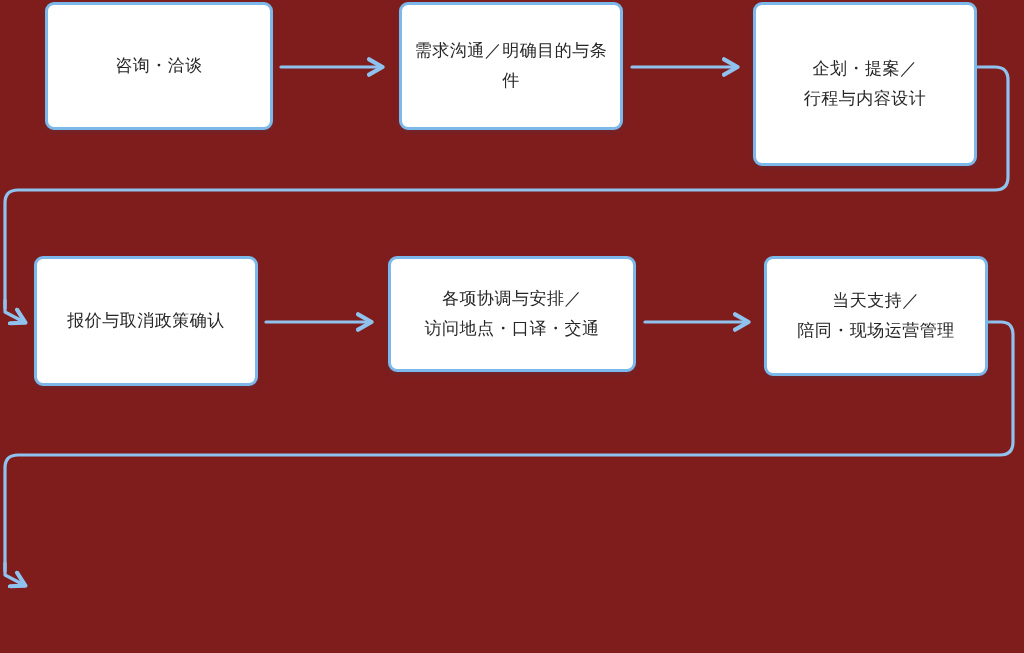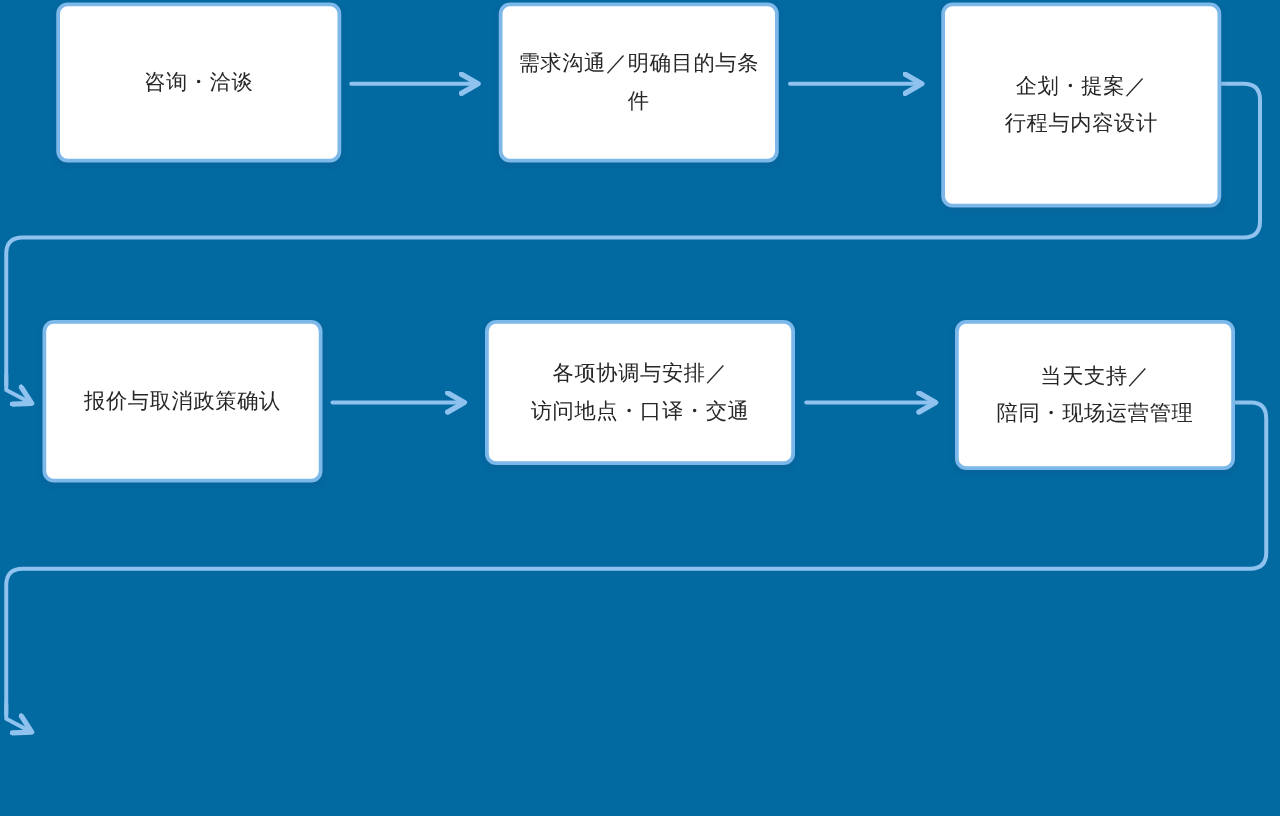--- a/index.html
+++ b/index.html
@@ -41,21 +41,21 @@
     font-size: 17px;
     line-height: 30px;
     letter-spacing: 0.5px;
     white-space: pre-line;
     padding: 0 10px;
   }
 </style>
 </head>
 <body>
 
-<div id="canvas" style="background: #0369a1;">
+<div id="canvas" style="background: #7f1d1d;">
 
   <svg id="svg-layer" viewBox="0 0 1024 653" xmlns="http://www.w3.org/2000/svg">
     <defs>
       <marker id="chev" viewBox="0 0 10 10" refX="7.2" refY="5" markerWidth="6" markerHeight="6" orient="auto-start-reverse">
         <path d="M 1 1 L 8 5 L 1 9" fill="none" stroke="#8fc2ee" stroke-width="2.2" stroke-linecap="round" stroke-linejoin="round"></path>
       </marker>
     </defs>
 
     <path d="M 281 67 L 381 67" fill="none" stroke="#8fc2ee" stroke-width="3.2" stroke-linecap="round" marker-end="url(#chev)"></path>
 

